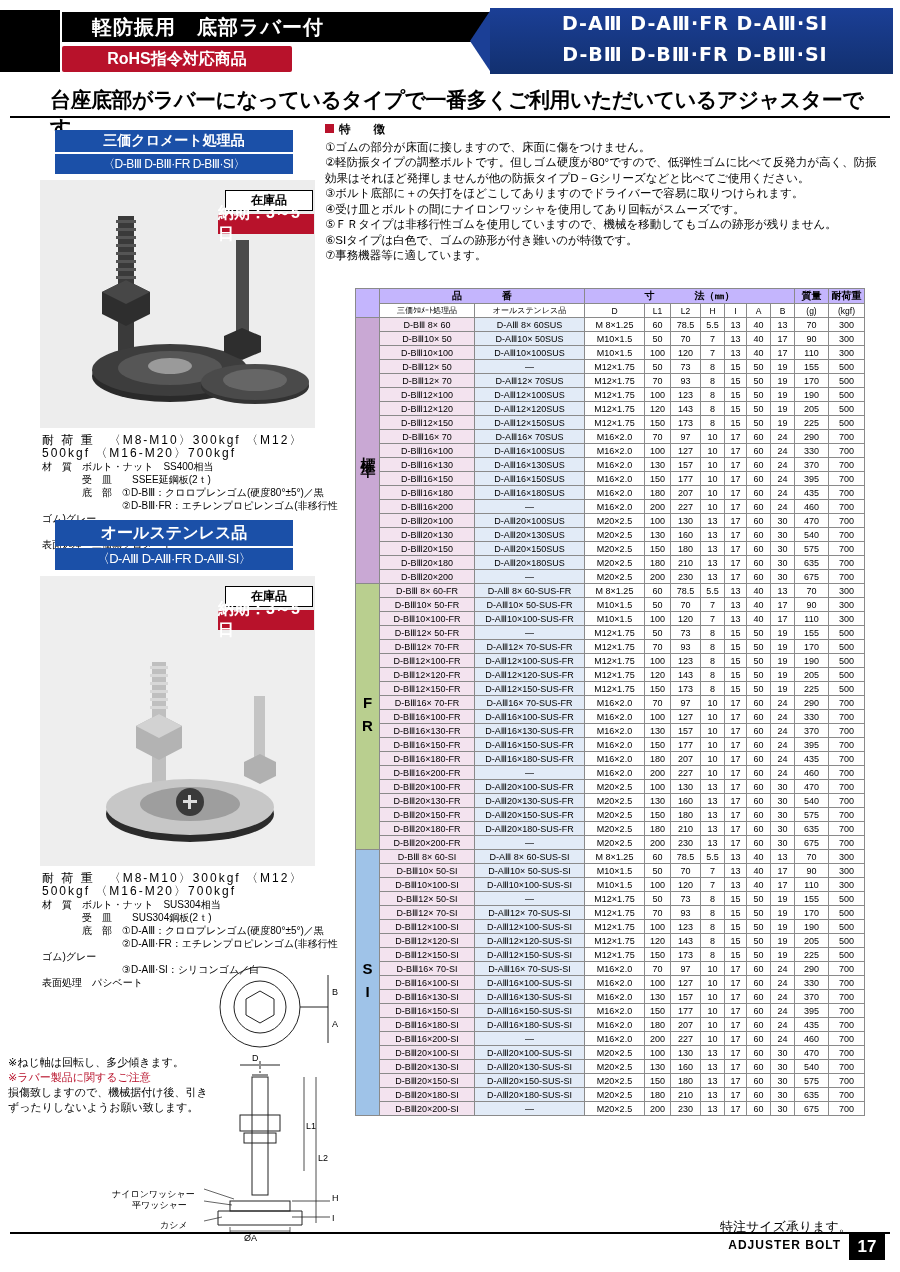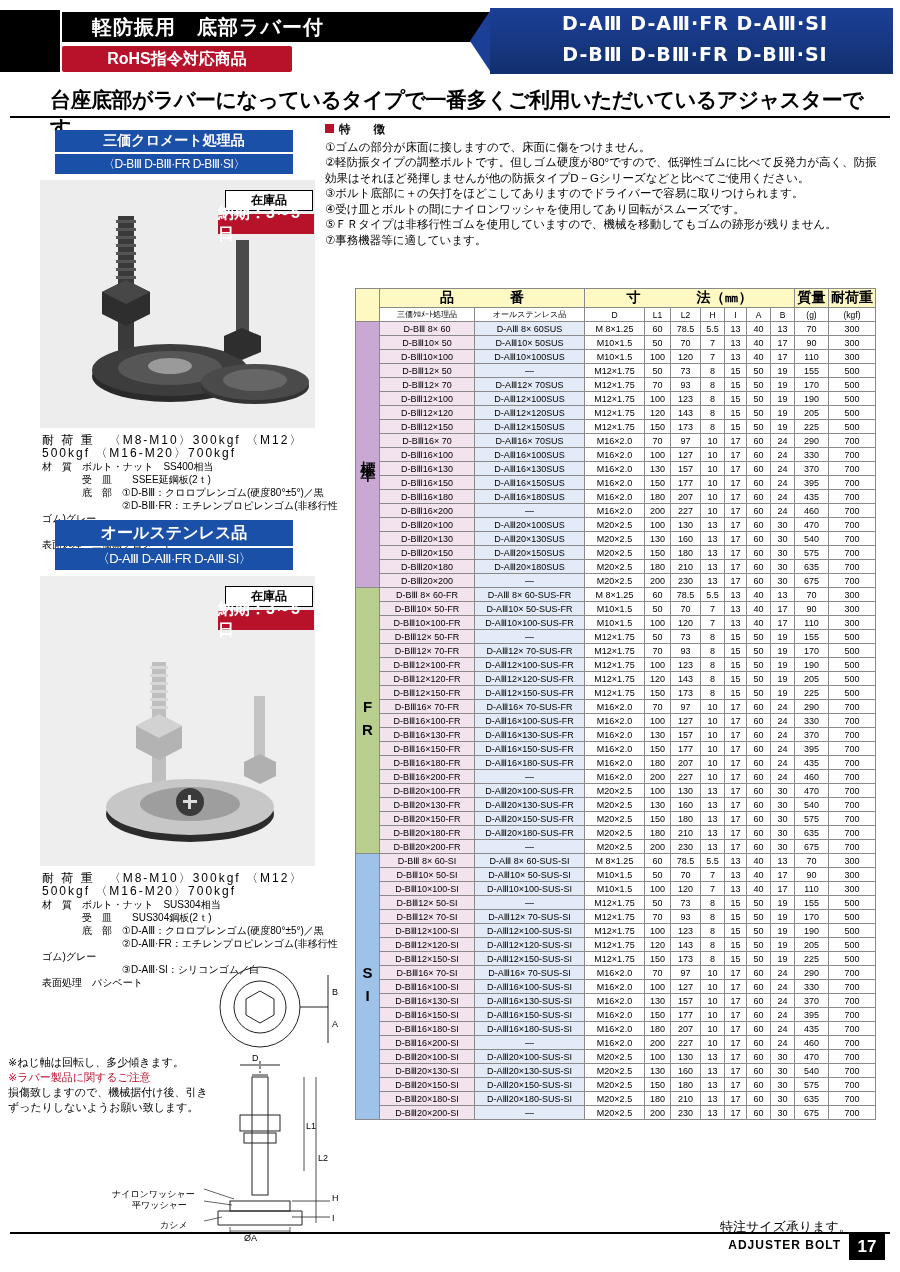--- a/index.html
+++ b/index.html
@@ -43,21 +43,21 @@
   .photo{position:absolute;background:#f2f2f2;overflow:hidden;}
 
   .spec{position:absolute;font-size:10px;line-height:13px;}
   .spec .t1{font-size:12px;letter-spacing:2px;}
   .red{color:#b8122b;}
 
   
   .tblwrap{position:absolute;left:355px;top:288px;width:535px;}
   table.main{border-collapse:collapse;font-size:9px;font-family:"Liberation Sans",sans-serif;}
   table.main td,table.main th{border:0.5px solid #8a8a8a;padding:0 2px;height:13px;text-align:center;white-space:nowrap;}
-  .hdrow td{background:#fef9c3;font-weight:bold;font-size:14px;height:15px;}
+  .hdrow td{background:#c4b5fd;font-weight:bold;font-size:10px;height:15px;}
   .hdrow2 td{font-size:8.5px;height:13px;background:#fff;}
   .c-pink{background:#f3e3ef;}
   .c-blue{background:#e2ebf7;}
   .c-white{background:#ffffff;}
   .grp{writing-mode:vertical-rl;text-orientation:upright;font-size:15px;font-weight:bold;letter-spacing:6px;}
   .grp-std{background:#c9a8d4;}
   .grp-fr{background:#b9cf8f;}
   .grp-si{background:#9fc3e8;}
   .nm{text-align:left;padding-left:3px;}
   .tail{position:absolute;left:720px;top:1218px;font-size:13px;}
@@ -94,20 +94,21 @@
   <div class="feat">
     <div class="feat-head">
       <span class="sq"></span><span>特　　徴</span>
     </div>
     <ol style="list-style:none;">
       <li>①ゴムの部分が床面に接しますので、床面に傷をつけません。</li>
       <li>②軽防振タイプの調整ボルトです。但しゴム硬度が80°ですので、低弾性ゴムに比べて反発力が高く、防振効果はそれほど発揮しませんが他の防振タイプD－Gシリーズなどと比べてご使用ください。</li>
       <li>③ボルト底部に＋の矢打をほどこしてありますのでドライバーで容易に取りつけられます。</li>
       <li>④受け皿とボルトの間にナイロンワッシャを使用してあり回転がスムーズです。</li>
       <li>⑤ＦＲタイプは非移行性ゴムを使用していますので、機械を移動してもゴムの跡形が残りません。</li>
+      <li>⑥SIタイプは白色で、ゴムの跡形が付き難いのが特徴です。</li>
       <li>⑦事務機器等に適しています。</li>
     </ol>
   </div>
 
   <div class="lbl-blue" style="left:55px;top:130px;">三価クロメート処理品</div>
   <div class="lbl-blue2" style="left:55px;top:154px;">〈D-BⅢ  D-BⅢ·FR  D-BⅢ·SI〉</div>
 
   <div class="photo" style="left:40px;top:180px;width:275px;height:248px;background:#e9e9e9;">
     <svg width="275" height="248" viewBox="0 0 275 248">
       <rect width="275" height="248" fill="#ededed"></rect>

